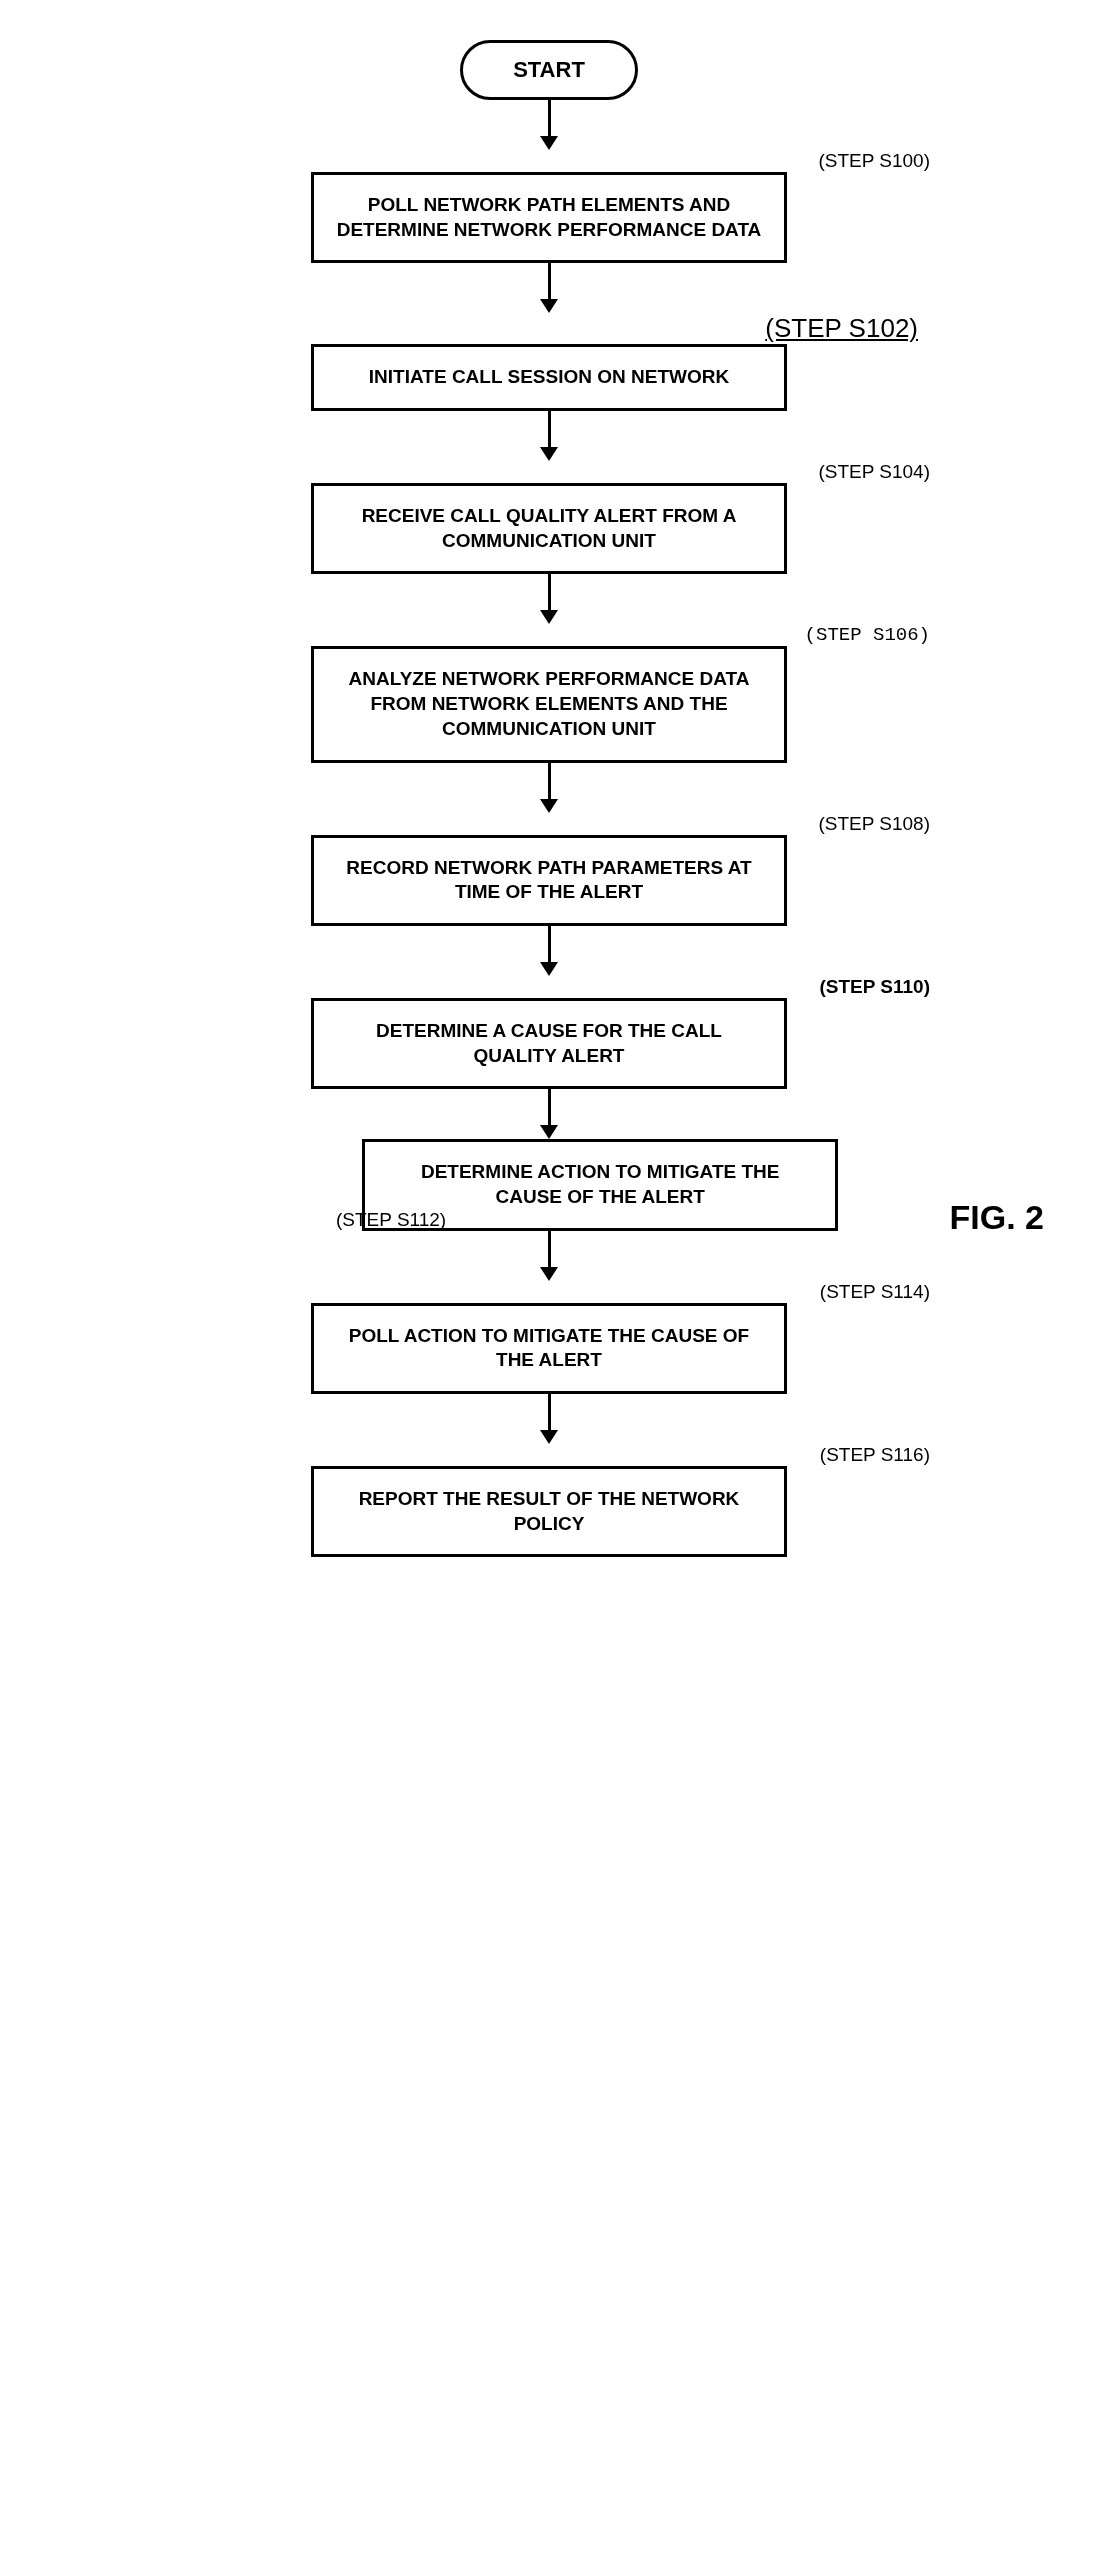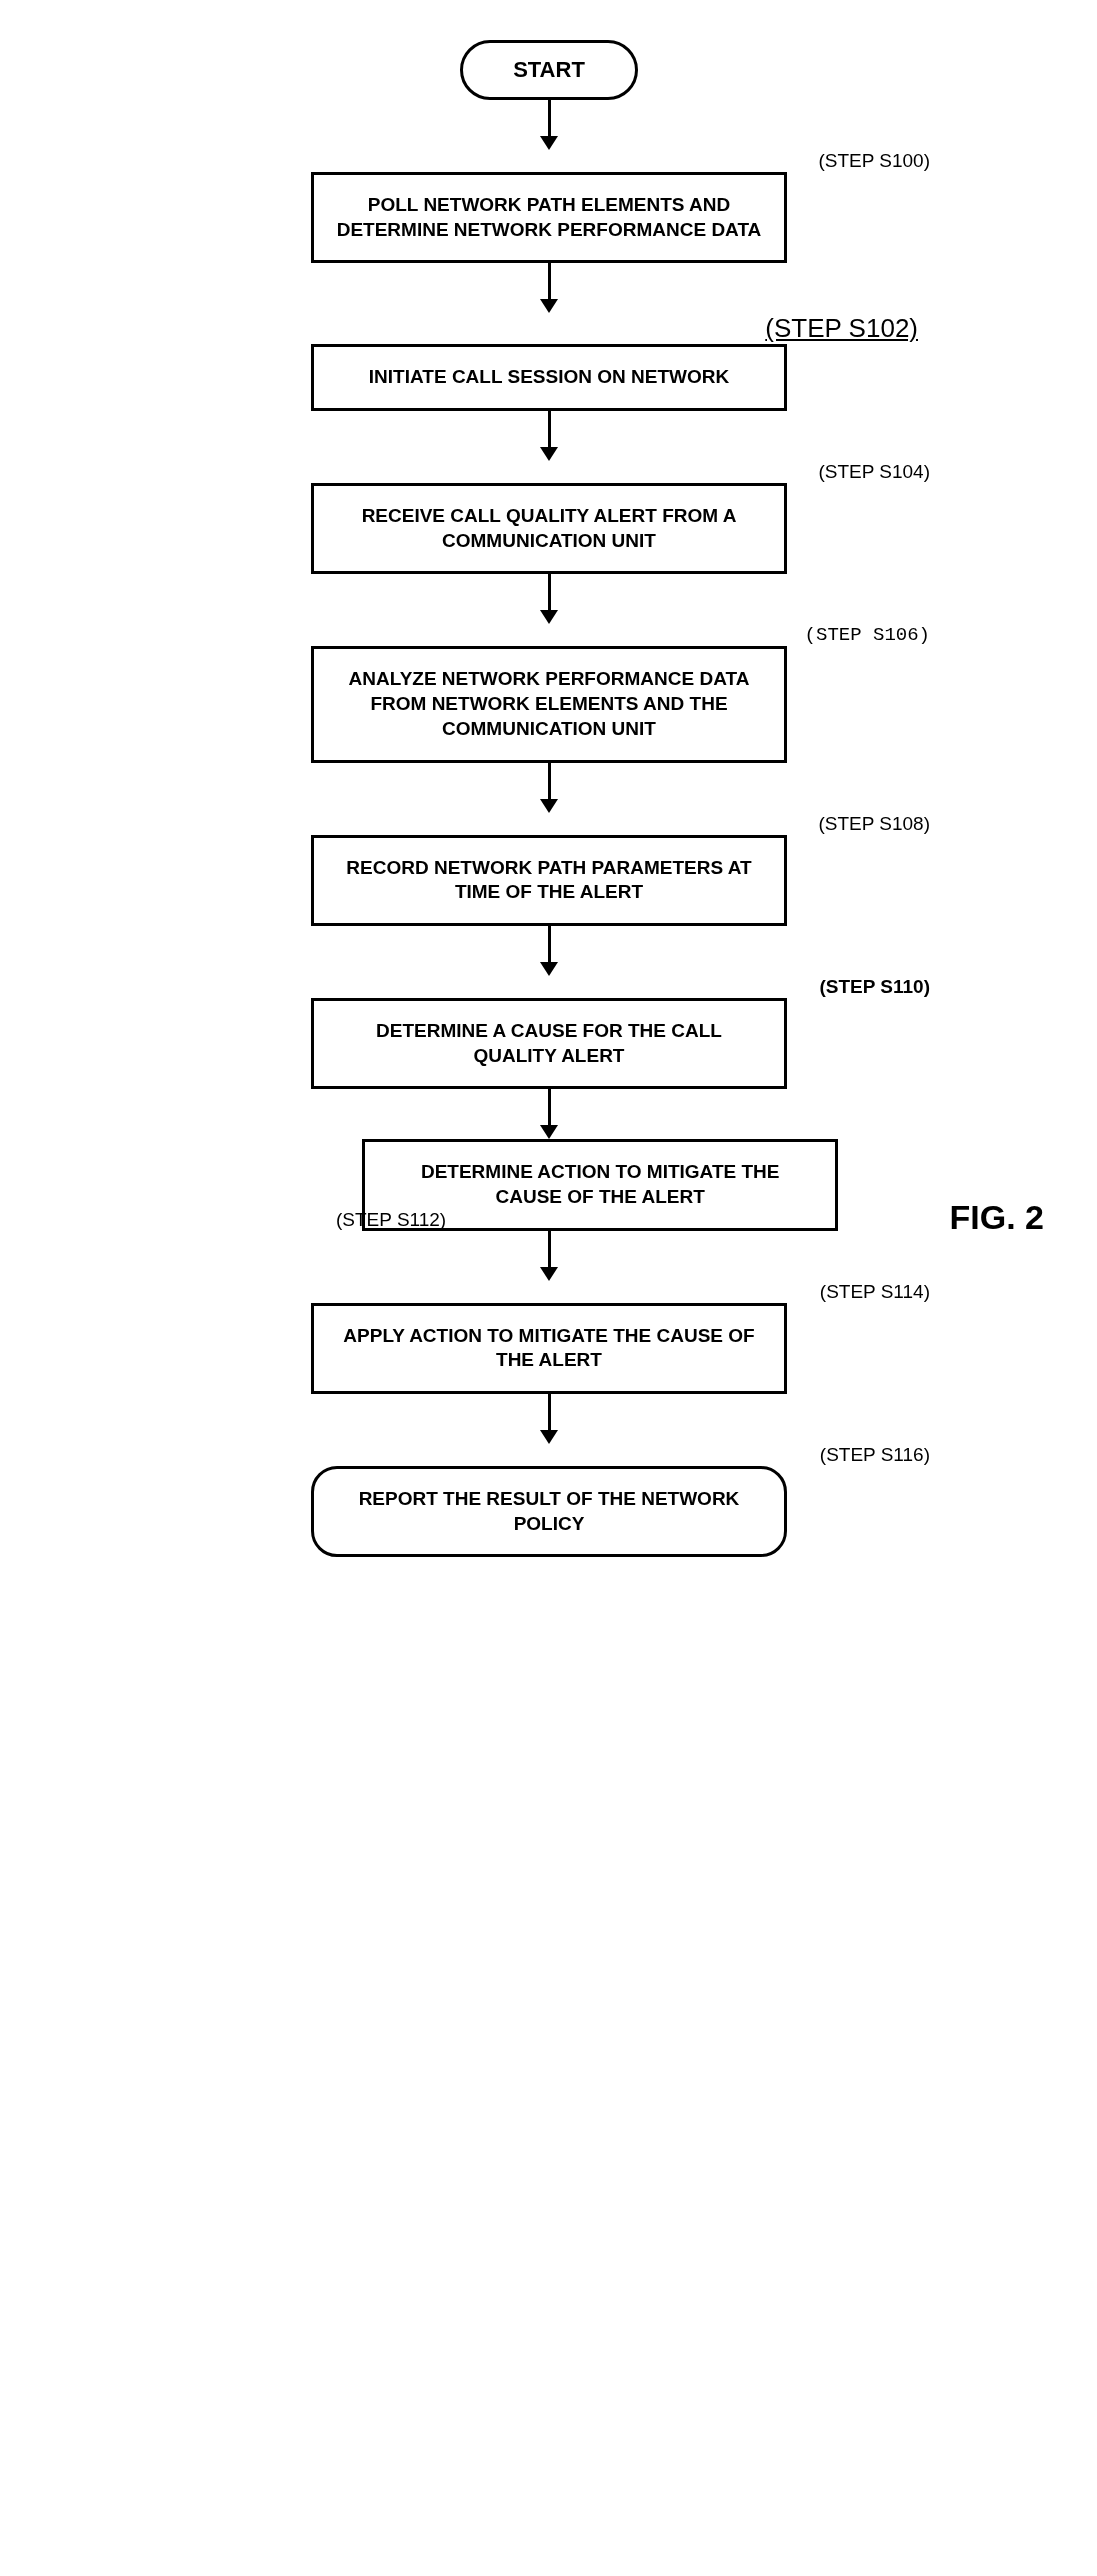--- a/index.html
+++ b/index.html
@@ -150,29 +150,29 @@
     <div style="position:absolute; right:-198px; top:59px; font-size:34px; font-weight:bold; font-family:Arial,sans-serif;">FIG. 2</div>
   </div>
 
   <div class="arrow-down">
     <div class="line"></div>
     <div class="arrowhead"></div>
   </div>
 
   <div style="display:flex; flex-direction:column; align-items:flex-start; width:594px;">
     <div style="align-self:flex-end; padding-right:0px; font-size:19px; font-family:Arial,sans-serif; position:relative; left:84px;">(STEP S114)</div>
-    <div class="step-box box-center" style="align-self:center;">APPLY ACTION TO MITIGATE THE CAUSE OF THE ALERT</div>
+    <div class="step-box box-center" style="align-self:center;">POLL ACTION TO MITIGATE THE CAUSE OF THE ALERT</div>
   </div>
 
   <div class="arrow-down">
     <div class="line"></div>
     <div class="arrowhead"></div>
   </div>
 
   <div style="display:flex; flex-direction:column; align-items:flex-start; width:594px;">
     <div style="align-self:flex-end; padding-right:0px; font-size:19px; font-family:Arial,sans-serif; position:relative; left:84px;">(STEP S116)</div>
-    <div class="step-box box-center" style="align-self:center;border-radius:26px;">REPORT THE RESULT OF THE NETWORK POLICY</div>
+    <div class="step-box box-center" style="align-self:center;">REPORT THE RESULT OF THE NETWORK POLICY</div>
   </div>
 
   <div style="height:79px;"></div>
 
 </div>
 
 
 </body></html>

